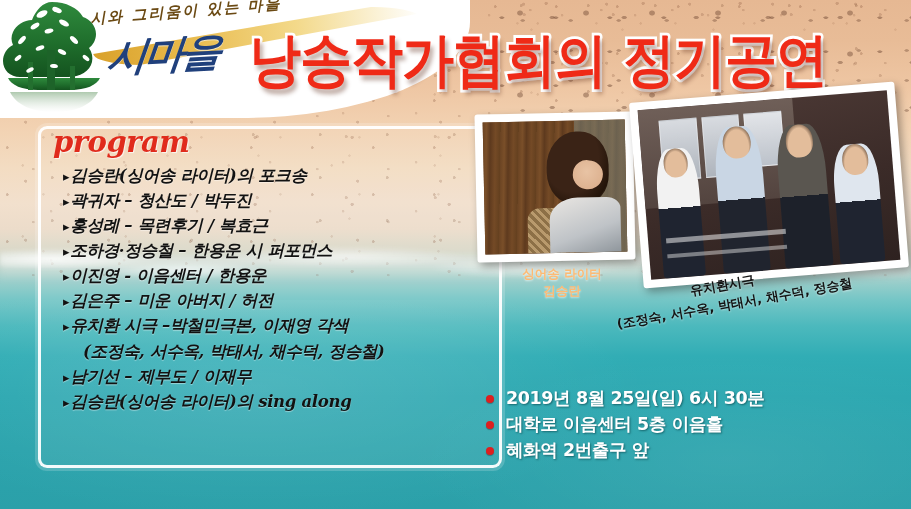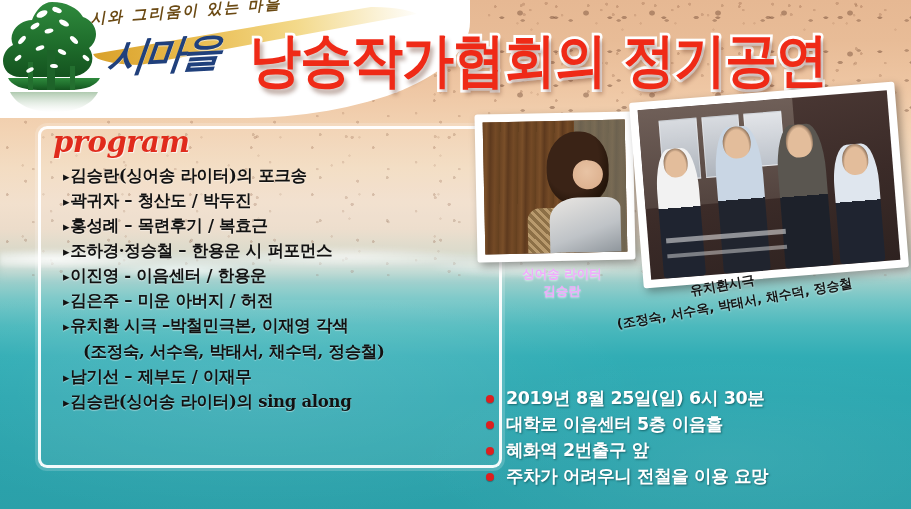--- a/index.html
+++ b/index.html
@@ -165,20 +165,21 @@
     position:absolute; left:12px; top:-4px;
     font-family:"DejaVu Serif", serif;
     font-size:29px; font-weight:700; font-style:italic;
     color:#e02b1c;
     letter-spacing:-.5px;
     text-shadow:1px 1px 1px rgba(255,255,255,.75);
   }
   .program-list {
     position:absolute; left:22px; top:34px; right:10px;
     list-style:none;
+    font-style:italic;
   }
   .program-list li {
     font-family:"DejaVu Serif", serif;
     font-size:16.5px; font-weight:700;
     color:#121212;
     line-height:1.52;
     white-space:nowrap;
     letter-spacing:-.3px;
     text-shadow:0 1px 1px rgba(255,255,255,.45);
   }
@@ -286,21 +287,21 @@
       linear-gradient(transparent 0 62%, rgba(235,235,235,.45) 62% 74%, transparent 74%);
     filter:blur(.6px);
   }
 
   
   .caption-left {
     position:absolute; left:487px; top:266px;
     width:150px; text-align:center;
     font-family:"DejaVu Sans", sans-serif;
     font-size:12.5px; font-weight:700;
-    color:#f0abfc;
+    color:#fdba74;
     line-height:1.32;
     text-shadow:0 1px 2px rgba(255,255,255,.65);
   }
   .caption-right {
     position:absolute; left:612px; top:296px;
     width:300px;
     font-family:"DejaVu Sans", sans-serif;
     font-size:13px; font-weight:700;
     color:#141414;
     transform:rotate(-10deg);
@@ -446,16 +447,15 @@
   </div>
   <div class="caption-right">
     <div class="line1">유치환시극</div>
     <div class="line2">(조정숙, 서수옥, 박태서, 채수덕, 정승철</div>
   </div>
 
   <ul class="details" id="details-list">
       <li>2019년 8월 25일(일) 6시 30분</li>
       <li>대학로 이음센터 5층 이음홀</li>
       <li>혜화역 2번출구 앞</li>
-      <li>주차가 어려우니 전철을 이용 요망</li>
     </ul>
 
 </div>
 
 </body></html>

